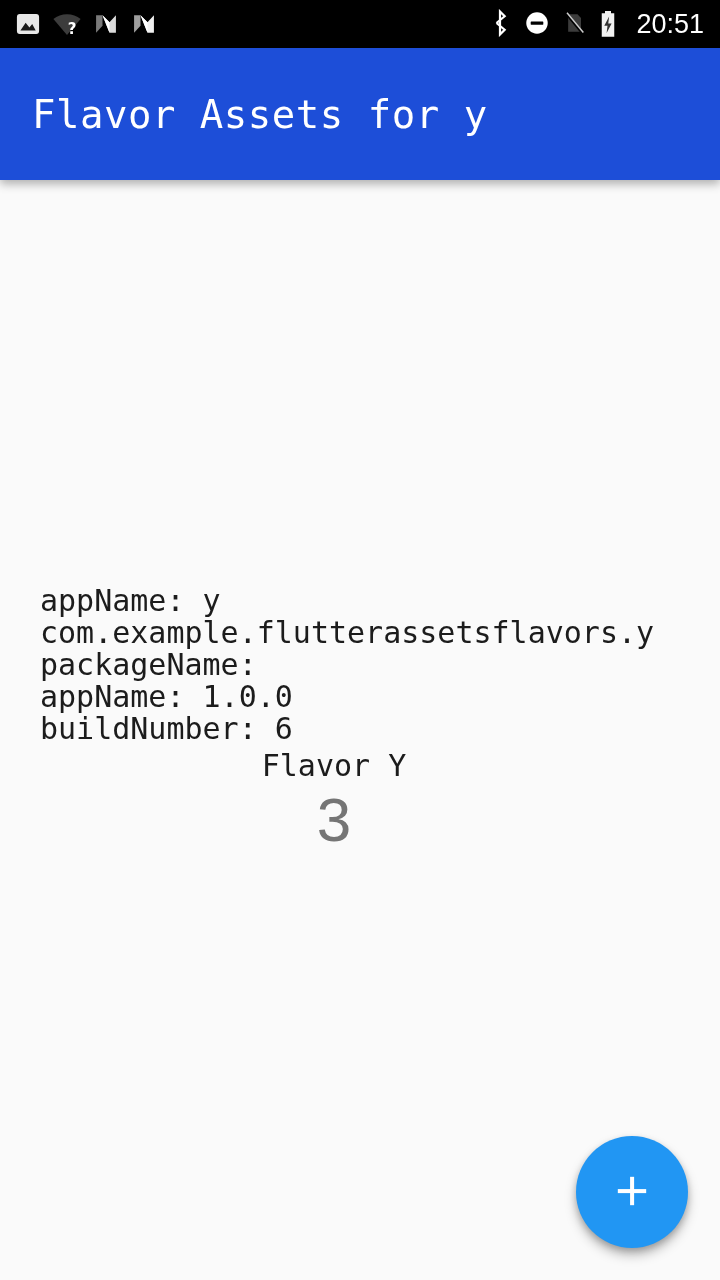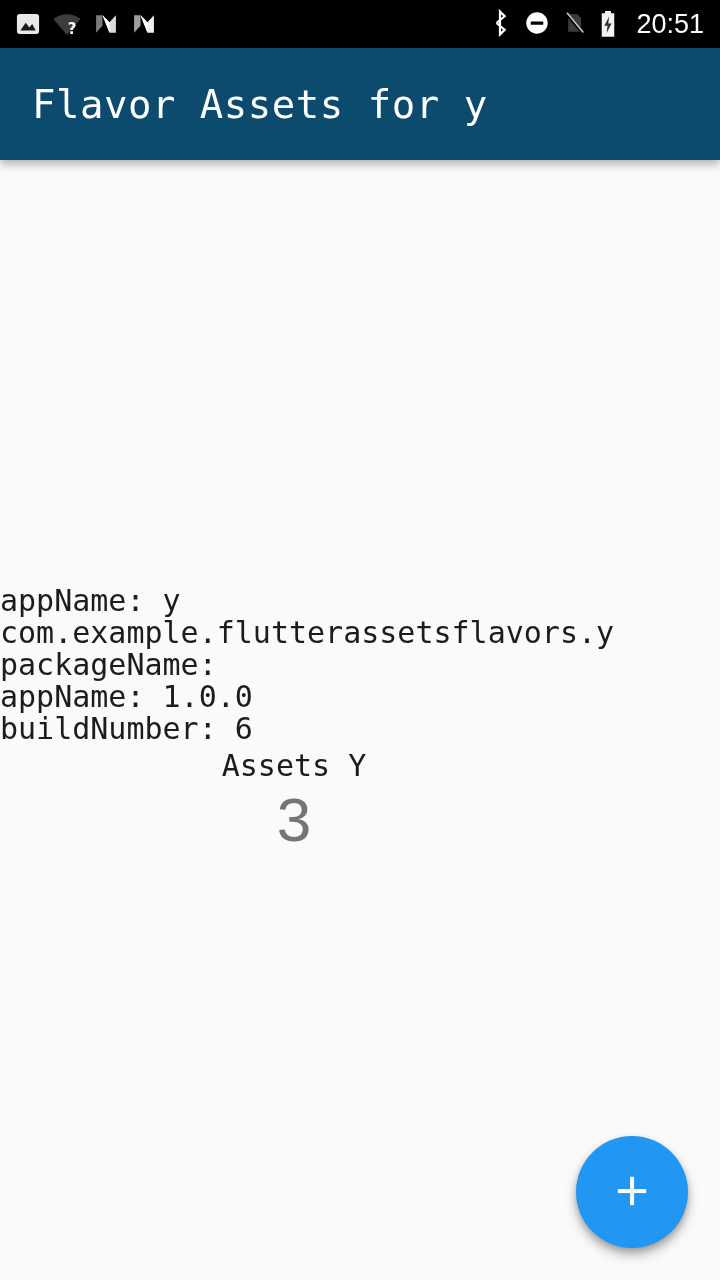--- a/index.html
+++ b/index.html
@@ -51,22 +51,22 @@
     letter-spacing: 0px;
     margin-left: 6px;
     white-space: nowrap;
   }
 
   
   .app-bar {
     position: absolute;
     top: 48px; left: 0;
     width: 720px;
-    height: 112px;
-    background: #0c4a6e;
+    height: 132px;
+    background: #1d4ed8;
     display: flex;
     align-items: center;
     box-sizing: border-box;
     padding-left: 32px;
     box-shadow: 0 4px 9px rgba(0,0,0,0.30);
     z-index: 4;
   }
   .app-bar-title {
     color: #ffffff;
     font-family: "DejaVu Sans Mono", monospace;
@@ -79,20 +79,21 @@
   
   .content {
     position: absolute;
     top: 160px; left: 0;
     width: 588px;
     height: 1120px;
     display: flex;
     flex-direction: column;
     justify-content: center;
     align-items: stretch;
+    padding-left: 40px;
   }
   .info-block {
     text-align: left;
     padding: 0;
   }
   .info-line {
     color: #1c1c1c;
     font-family: "DejaVu Sans Mono", monospace;
     font-size: 30px;
     line-height: 32px;
@@ -216,21 +217,21 @@
 <div class="content">
 
   <div class="info-block">
     <div class="info-line">appName: y</div>
     <div class="info-line">com.example.flutterassetsflavors.y</div>
     <div class="info-line">packageName:</div>
     <div class="info-line">appName: 1.0.0</div>
     <div class="info-line">buildNumber: 6</div>
   </div>
 
-  <div class="message-label">Assets Y</div>
+  <div class="message-label">Flavor Y</div>
 
   <div class="counter-value">3</div>
 
 </div>
 
 <button class="fab" aria-label="add">
   <span>
     <svg width="46" height="46" viewBox="0 0 24 24">
       <rect x="11.0" y="4.6" width="2.1" height="14.8" fill="#ffffff"></rect>
       <rect x="4.6" y="11.0" width="14.8" height="2.1" fill="#ffffff"></rect>

